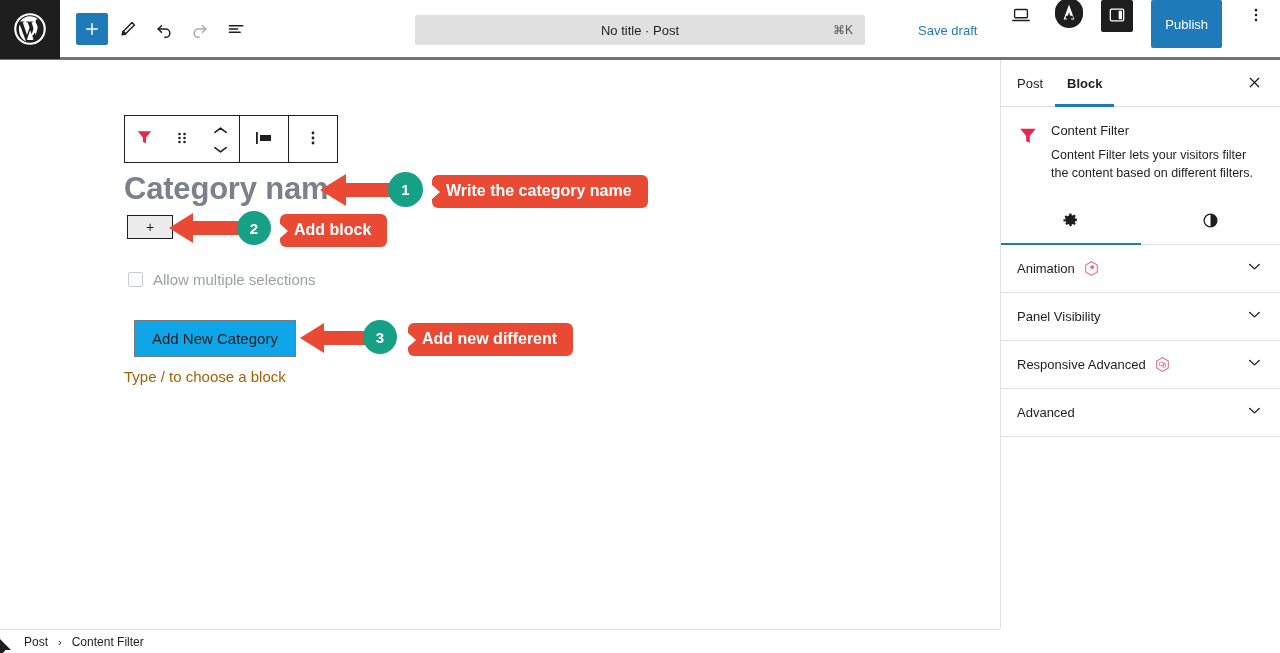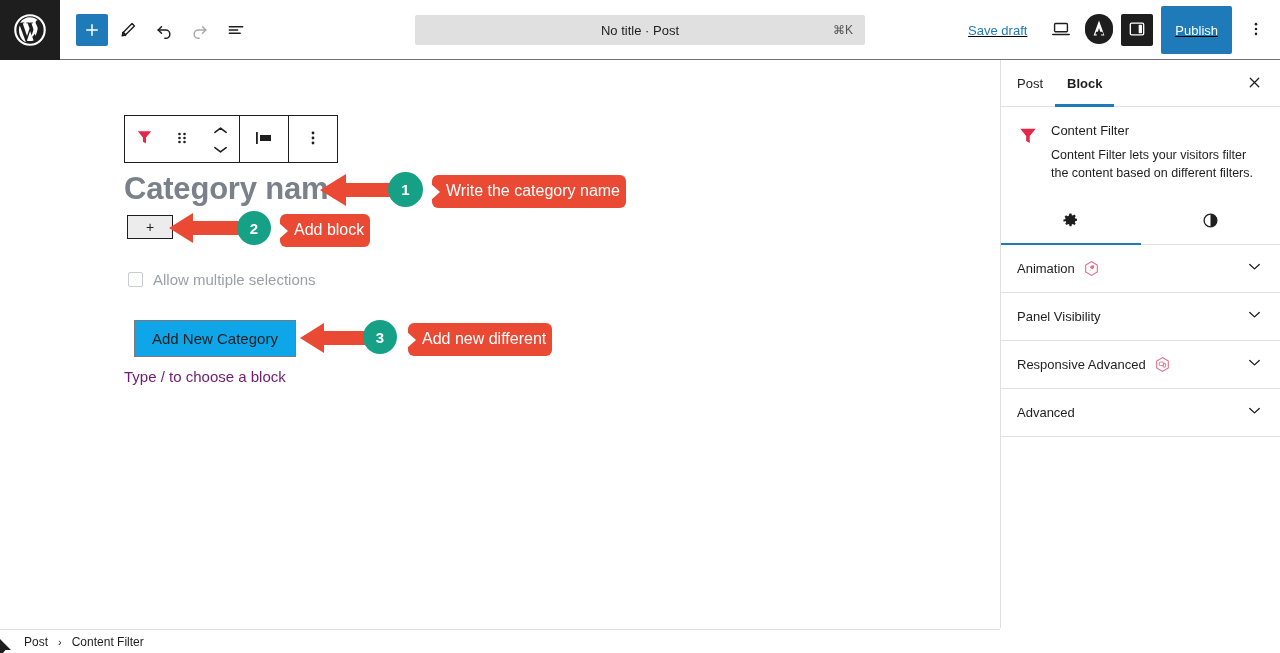--- a/index.html
+++ b/index.html
@@ -7,21 +7,21 @@
     width: 1280px; height: 653px;
     font-family: "Liberation Sans", sans-serif;
     background: #ffffff;
     overflow: hidden;
   }
 
   
   .topbar {
     position: absolute; top: 0; left: 0; width: 1280px; height: 60px;
     background: #ffffff;
-    border-bottom: 1px solid #737373;
+    border-bottom: 3px solid #737373;
     display: flex; align-items: center;
   }
   .wp-logo {
     width: 60px; height: 60px; background: #1e1e1e;
     display: flex; align-items: center; justify-content: center;
     flex: 0 0 60px;
   }
   .wp-logo svg { display:block; }
 
   .tb-left { display: flex; align-items: center; gap: 4px; padding-left: 16px; }
@@ -41,21 +41,21 @@
     display: flex; align-items: center; justify-content: center;
     cursor: pointer;
   }
   .title-field .t-text { font-size: 13px; color: #1e1e1e; }
   .title-field .t-short {
     position: absolute; right: 12px; font-size: 12px; color: #555;
   }
 
   .tb-right {
     position: absolute; right: 8px; top: 0; height: 60px;
-    display: flex; align-items: center; gap: 8px; text-decoration: underline;
+    display: flex; gap: 18px;
   }
   .save-draft {
     font-size: 13px; color: #1e7ab8; background: none; border: none;
     cursor: pointer; padding: 6px 10px;
   }
   .icon-sq {
     width: 32px; height: 32px; display: flex; align-items: center;
     justify-content: center; border-radius: 2px; cursor: pointer;
     background: transparent; border: none;
   }
@@ -117,32 +117,32 @@
   .allow-label { font-size: 15px; color: #9aa0a6; }
 
   .addnew-btn {
     position: absolute; left: 134px; top: 260px;
     background: #0ea5e9; border: 1px solid #7a7a7a;
     font-size: 15px; color: #1e1e1e;
     padding: 9px 17px; cursor: pointer;
   }
   .type-hint {
     position: absolute; left: 124px; top: 308px;
-    font-size: 15px; color: #701a75;
+    font-size: 15px; color: #a16207;
   }
   .anno-arrow { position: absolute; }
   .anno-num {
     position: absolute; border-radius: 50%;
     display: flex; align-items: center; justify-content: center;
     color: #fff; font-weight: bold; font-size: 15px;
   }
   .anno-label {
-    position: absolute; color: #fff; font-weight: normal;
+    position: absolute; color: #fff; font-weight: bold;
     font-size: 16px; border-radius: 6px;
-    padding: 8px 6px 9px 14px; white-space: nowrap;
+    padding: 8px 16px 9px 14px; white-space: nowrap;
     line-height: 1;
   }
   .anno-label::before {
     content: ""; position: absolute; left: -1px; top: 50%;
     transform: translateY(-50%);
     border-top: 8px solid transparent;
     border-bottom: 8px solid transparent;
     border-left: 9px solid #fff;
   }
 

